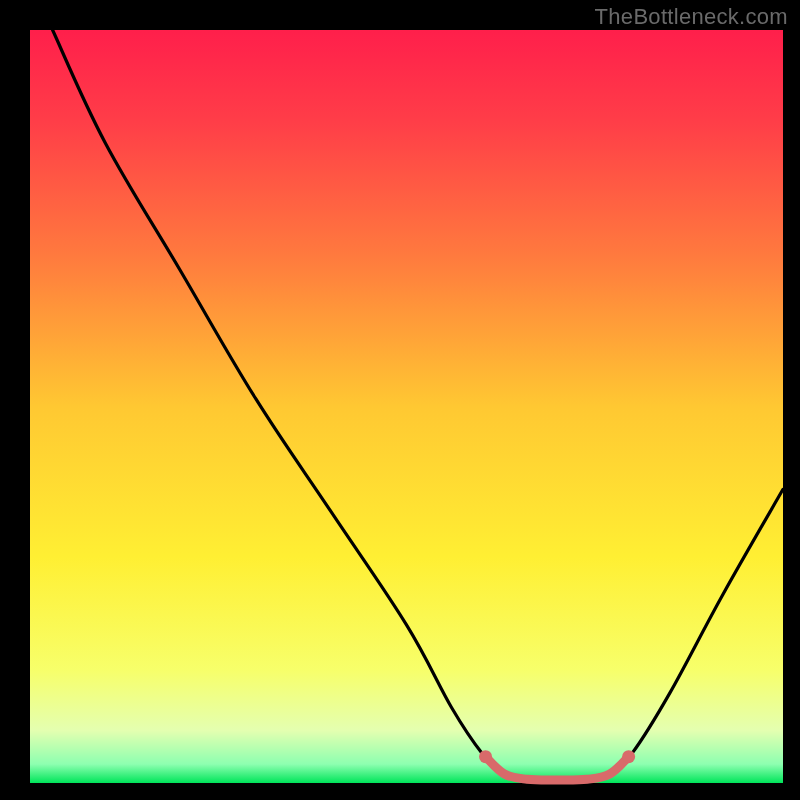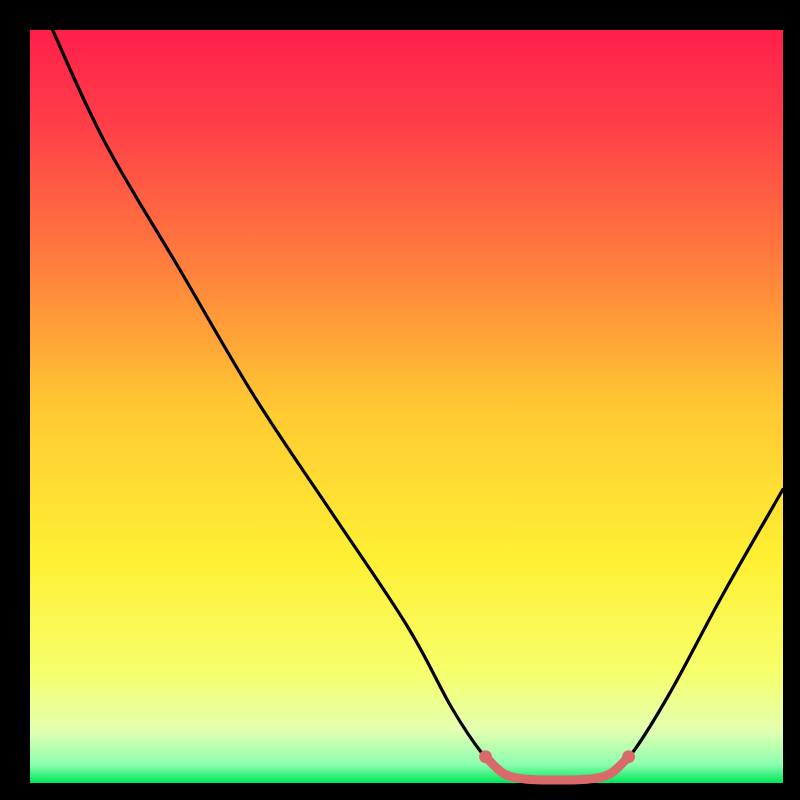--- a/index.html
+++ b/index.html
@@ -30,20 +30,21 @@
   svg {
     position: absolute;
     top: 0;
     left: 0;
   }
 </style>
 </head>
 <body>
 
 <div class="frame">
+  <div class="watermark">TheBottleneck.com</div>
   <svg id="chart-svg" width="800" height="800" viewBox="0 0 800 800">
     <defs>
       <linearGradient id="bg-grad" x1="0" y1="0" x2="0" y2="1">
           <stop offset="0.00%" stop-color="#ff1f4b"></stop>
           <stop offset="12.00%" stop-color="#ff3d48"></stop>
           <stop offset="30.00%" stop-color="#ff7a3e"></stop>
           <stop offset="50.00%" stop-color="#ffc832"></stop>
           <stop offset="70.00%" stop-color="#ffef33"></stop>
           <stop offset="85.00%" stop-color="#f7ff6a"></stop>
           <stop offset="93.00%" stop-color="#e4ffb0"></stop>

